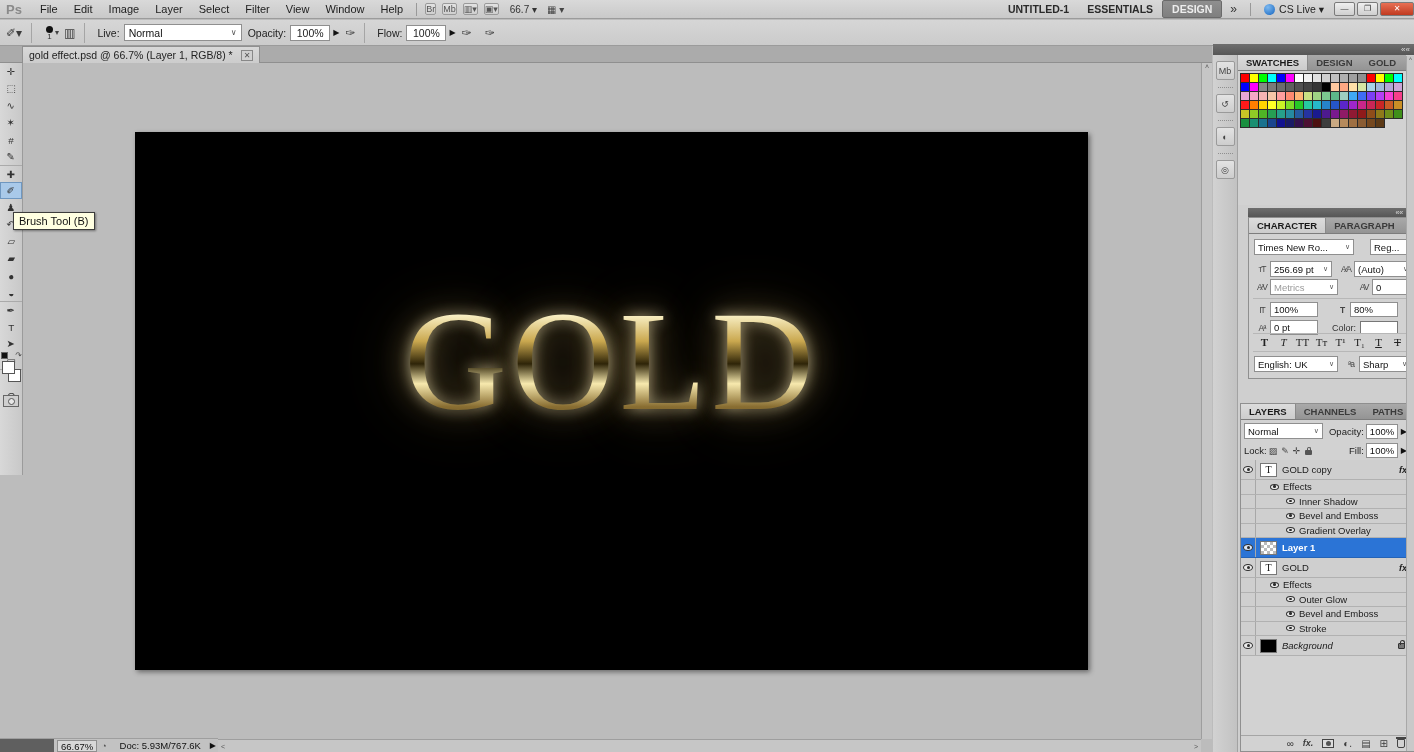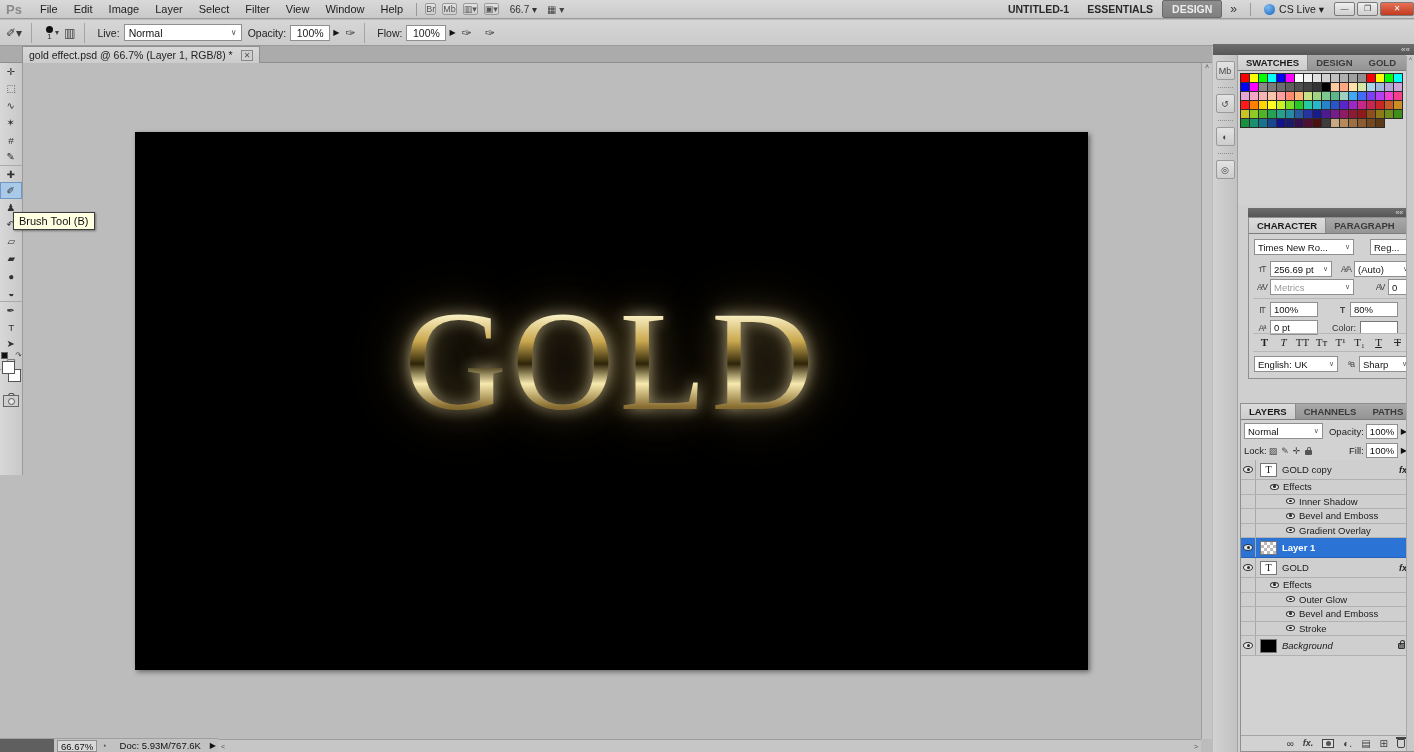--- a/index.html
+++ b/index.html
@@ -454,21 +454,21 @@
         <span class="chev">∨</span>
       </span>
     <span class="cicon" style="margin-left:6px">A∕A</span>
     <span class="pselect" style="width:58px">
         <span>(Auto)</span>
         <span class="chev">∨</span>
       </span>
   </div>
   <div class="crow" style="left:5px; top:61px;">
     <span class="cicon">A∕V</span>
-    <span class="pselect dim" style="width:84px">
+    <span class="pselect dim" style="width:68px">
         <span>Metrics</span>
         <span class="chev">∨</span>
       </span>
     <span class="cicon" style="margin-left:18px">AV</span>
     <span class="pselect" style="width:58px">
         <span>0</span>
         <span class="chev">∨</span>
       </span>
   </div>
   <div class="divider" style="top:80px"></div>

